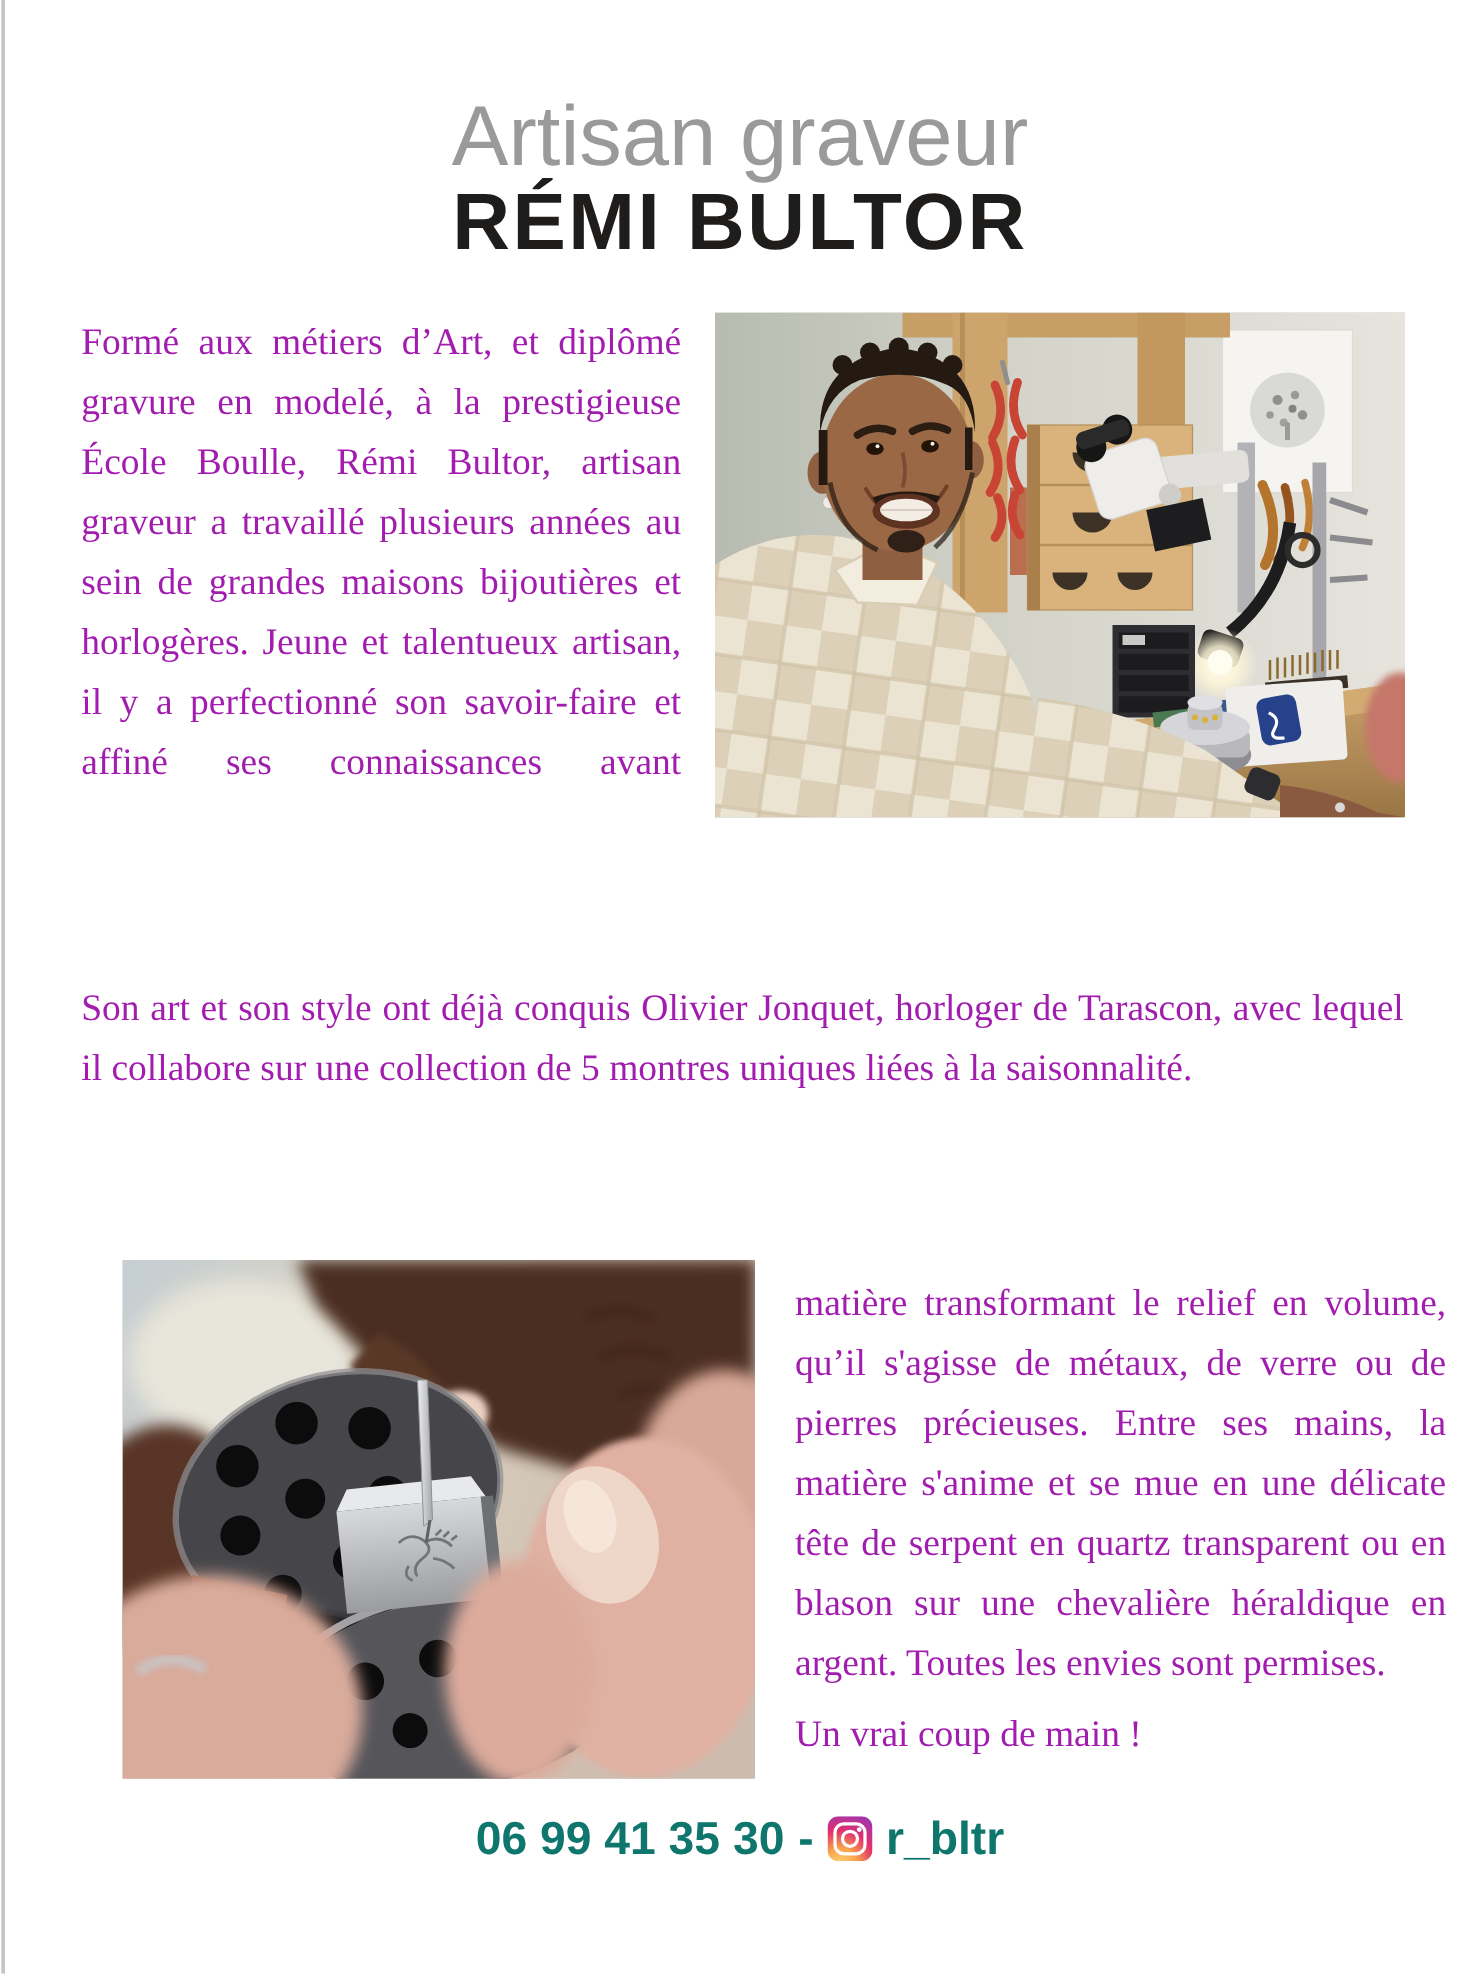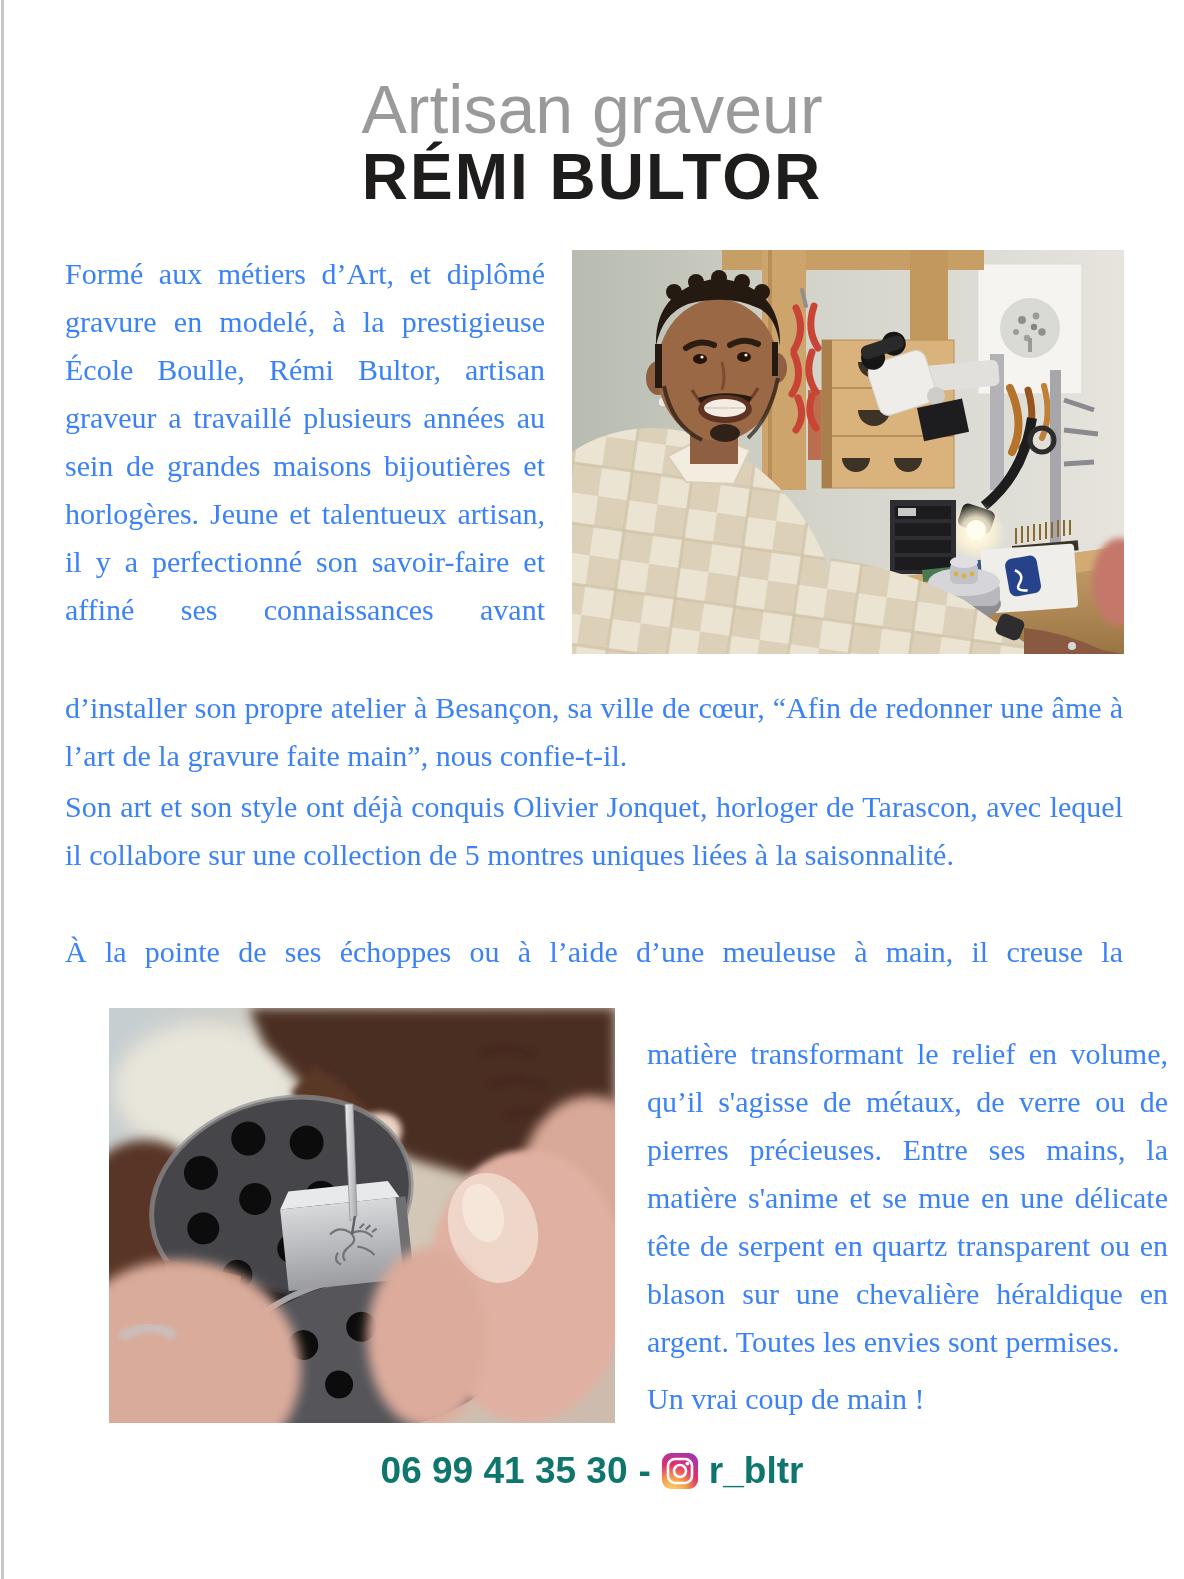--- a/index.html
+++ b/index.html
@@ -21,21 +21,21 @@
     letter-spacing: 0px;
   }
   .main-title {
     position: absolute; top: 140px; left: 0; width: 100%;
     text-align: center;
     font-family: Liberation Sans, sans-serif;
     font-size: 64px; font-weight: 700; color: #1f1d1b;
     letter-spacing: 2px;
   }
   .bodytext {
-    font-size: 30px; line-height: 48px; color: #3b82f6;
+    font-size: 30px; line-height: 48px; color: #a21caf;
     text-align: justify; text-justify: inter-word;
   }
   .row1 {
     position: absolute; left: 65px; top: 250px; width: 1059px;
     display: flex; align-items: flex-start;
   }
   .p1-beside {
     width: 480px; margin-right: 27px;
     text-align-last: justify;
   }
@@ -43,22 +43,22 @@
     width: 552px; height: 404px; flex: 0 0 552px;
     overflow: hidden; background: #cfcfc8;
   }
   .p1-below { position: absolute; left: 65px; top: 684px; width: 1058px; }
   .p2      { position: absolute; left: 65px; top: 783px; width: 1058px; }
   .p3-intro {
     position: absolute; left: 65px; top: 928px; width: 1058px;
     text-align-last: justify;
   }
   .row2 {
-    position: absolute; left: 65px; top: 1008px; width: 1059px;
-    display: flex; align-items: flex-end; padding-left: 44px;
+    position: absolute; left: 54px; top: 1008px; width: 1059px;
+    display: flex; align-items: center; padding-left: 44px;
   }
   .photo2 {
     width: 506px; height: 415px; flex: 0 0 506px;
     margin-right: 32px; overflow: hidden; background: #cfc8be;
   }
   .col2 { flex: 1; }
   .p4 { margin-top: 9px; }
   .photo1 svg, .photo2 svg { display: block; width: 100%; height: 100%; }
   .contact {
     position: absolute; left: 0; top: 1450px; width: 100%;
@@ -264,23 +264,21 @@
           <ellipse cx="153" cy="158" rx="21" ry="9" fill="#f3ede4"></ellipse>
           <line x1="132" y1="158" x2="174" y2="158" stroke="#d8cfc2" stroke-width="1.5"></line>
           <ellipse cx="153" cy="183" rx="15" ry="9" fill="#241a12" opacity="0.9"></ellipse>
           <path d="M92 136 Q 100 176 130 190" stroke="#241a12" stroke-width="4" fill="none" opacity="0.7"></path>
           <path d="M206 128 Q 198 168 176 188" stroke="#241a12" stroke-width="4" fill="none" opacity="0.7"></path>
         </g>
       </svg>
     </div>
   </div>
 
-  <div class="bodytext p1-below">d’installer son propre atelier à Besançon, sa ville de cœur, “Afin de redonner une âme à l’art de la gravure faite main”, nous confie-t-il.</div>
   <div class="bodytext p2">Son art et son style ont déjà conquis Olivier Jonquet, horloger de Tarascon, avec lequel il collabore sur une collection de 5 montres uniques liées à la saisonnalité.</div>
-  <div class="bodytext p3-intro">À la pointe de ses échoppes ou à l’aide d’une meuleuse à main, il creuse la</div>
 
   <div class="row2">
     <div class="photo2">
       <svg viewBox="0 0 506 415" preserveAspectRatio="none">
         <defs>
           <linearGradient id="bg2" x1="0" y1="0" x2="1" y2="0.3">
             <stop offset="0" stop-color="#c5ced3"></stop>
             <stop offset="0.45" stop-color="#d8d1c0"></stop>
             <stop offset="1" stop-color="#cdbcae"></stop>
           </linearGradient>

